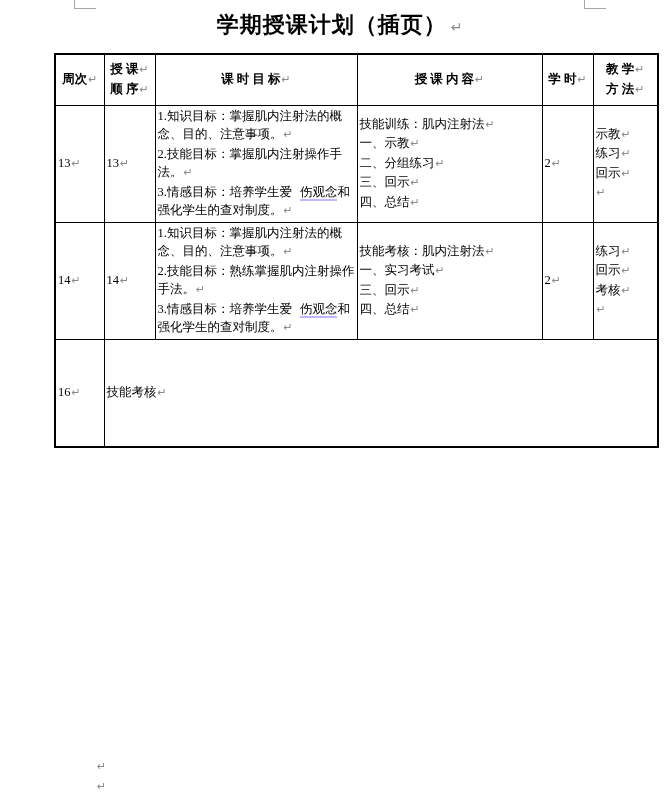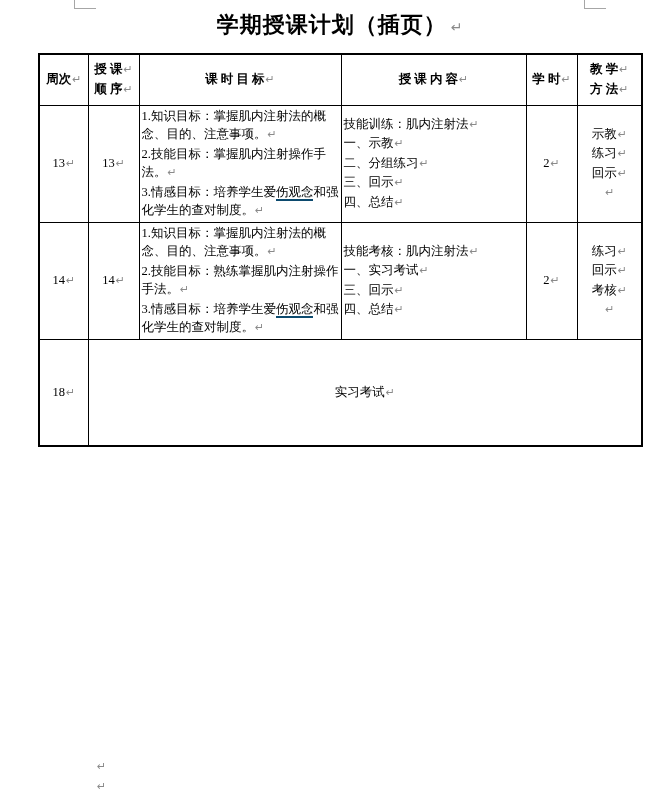--- a/index.html
+++ b/index.html
@@ -14,37 +14,37 @@
     position:absolute;top:10px;left:8px;width:100%;
     text-align:center;font-size:22px;font-weight:bold;letter-spacing:1px;
   }
   .pm{ 
     color:#8a8a8a;font-family:"DejaVu Sans",sans-serif;
     font-size:11px;font-weight:normal;margin-left:1px;
   }
   .doc-title .pm{font-size:14px;margin-left:4px;}
   
   table.plan{
-    position:absolute;left:38px;top:53px;
+    position:absolute;left:54px;top:53px;
     border-collapse:collapse;table-layout:fixed;
     border:2px solid #000;
   }
   table.plan td{
     border:1px solid #000;
     font-size:12.5px;line-height:18.5px;
     vertical-align:middle;overflow:hidden;
     padding:1px 2px;
   }
   td.hd{
     font-weight:bold;font-size:14px;line-height:20px;
     text-align:center;padding:0;
   }
-  td.ctr{text-align:center;}
+  td.ctr{}
   td.txt{padding:2px 6px;text-align:left;}
-  .u{border-bottom:2px solid #0c4a6e;padding-bottom:0px;}
+  .u{border-bottom:2px solid #c4b5fd;padding-bottom:0px;margin-left:8px;}
   .trailing-marks{position:absolute;left:96px;top:756px;line-height:18px;}
 </style>
 </head>
 <body>
 
 <div class="cropline" style="left:74px;top:0;width:1px;height:9px;"></div>
 <div class="cropline" style="left:74px;top:8px;width:22px;height:1px;"></div>
 <div class="cropline" style="left:584px;top:0;width:1px;height:9px;"></div>
 <div class="cropline" style="left:584px;top:8px;width:22px;height:1px;"></div>
 
@@ -117,26 +117,26 @@
     <td class="ctr"><span>2</span><span class="pm">↵</span></td>
     <td class="ctr">
       <div><span>练习</span><span class="pm">↵</span></div>
       <div><span>回示</span><span class="pm">↵</span></div>
       <div><span>考核</span><span class="pm">↵</span></div>
       <div><span class="pm">↵</span></div>
     </td>
   </tr>
 
 
+  <tr style="height:108px">
+    <td class="ctr"><span>16</span><span class="pm">↵</span></td>
+    <td class="ctr" colspan="5"><span>技能考核</span><span class="pm">↵</span></td>
+  </tr>
 
 
-  <tr style="height:107px">
-    <td class="ctr"><span>18</span><span class="pm">↵</span></td>
-    <td class="ctr" colspan="5"><span>实习考试</span><span class="pm">↵</span></td>
-  </tr>
 </tbody>
   </table>
 
 <div class="trailing-marks">
   <div><span class="pm">↵</span></div>
   <div><span class="pm">↵</span></div>
   <div></div>
 </div>
 
 </body></html>

